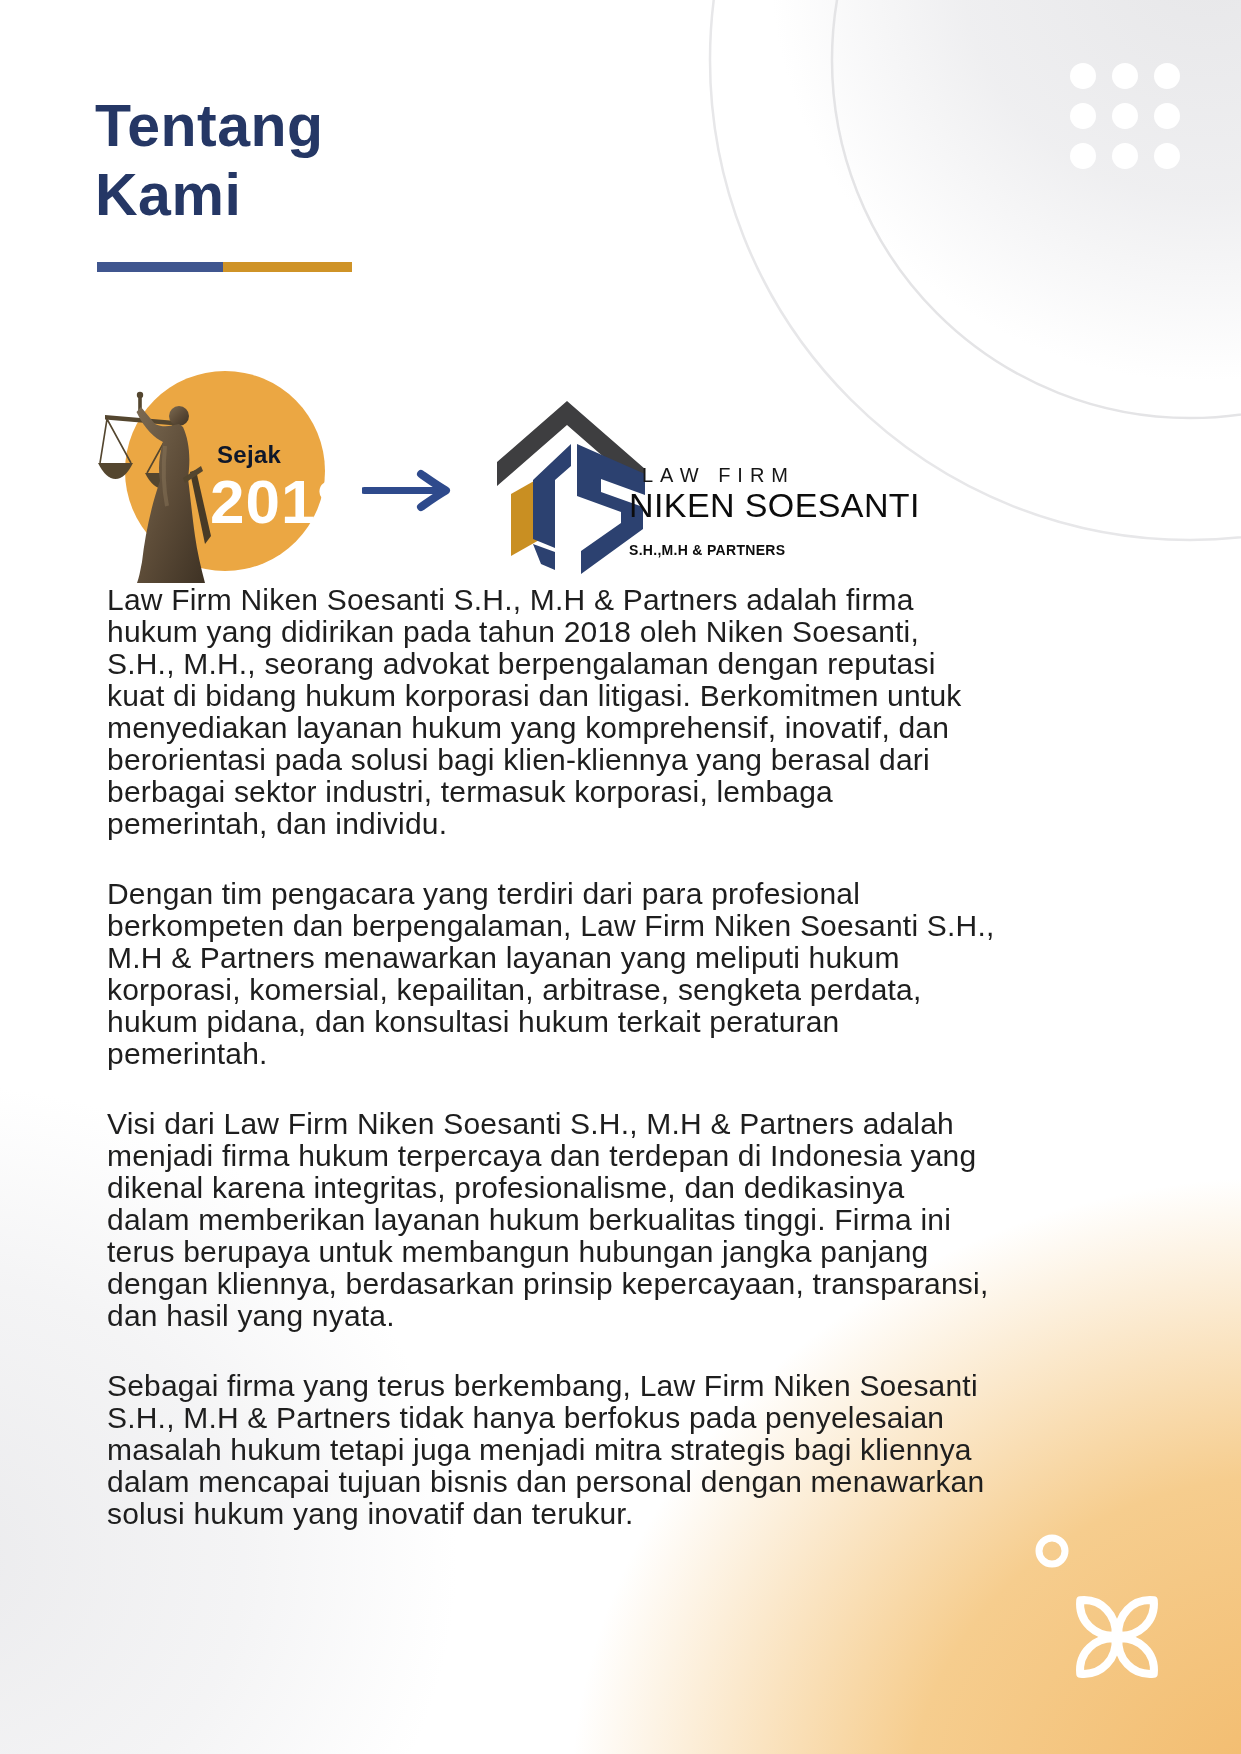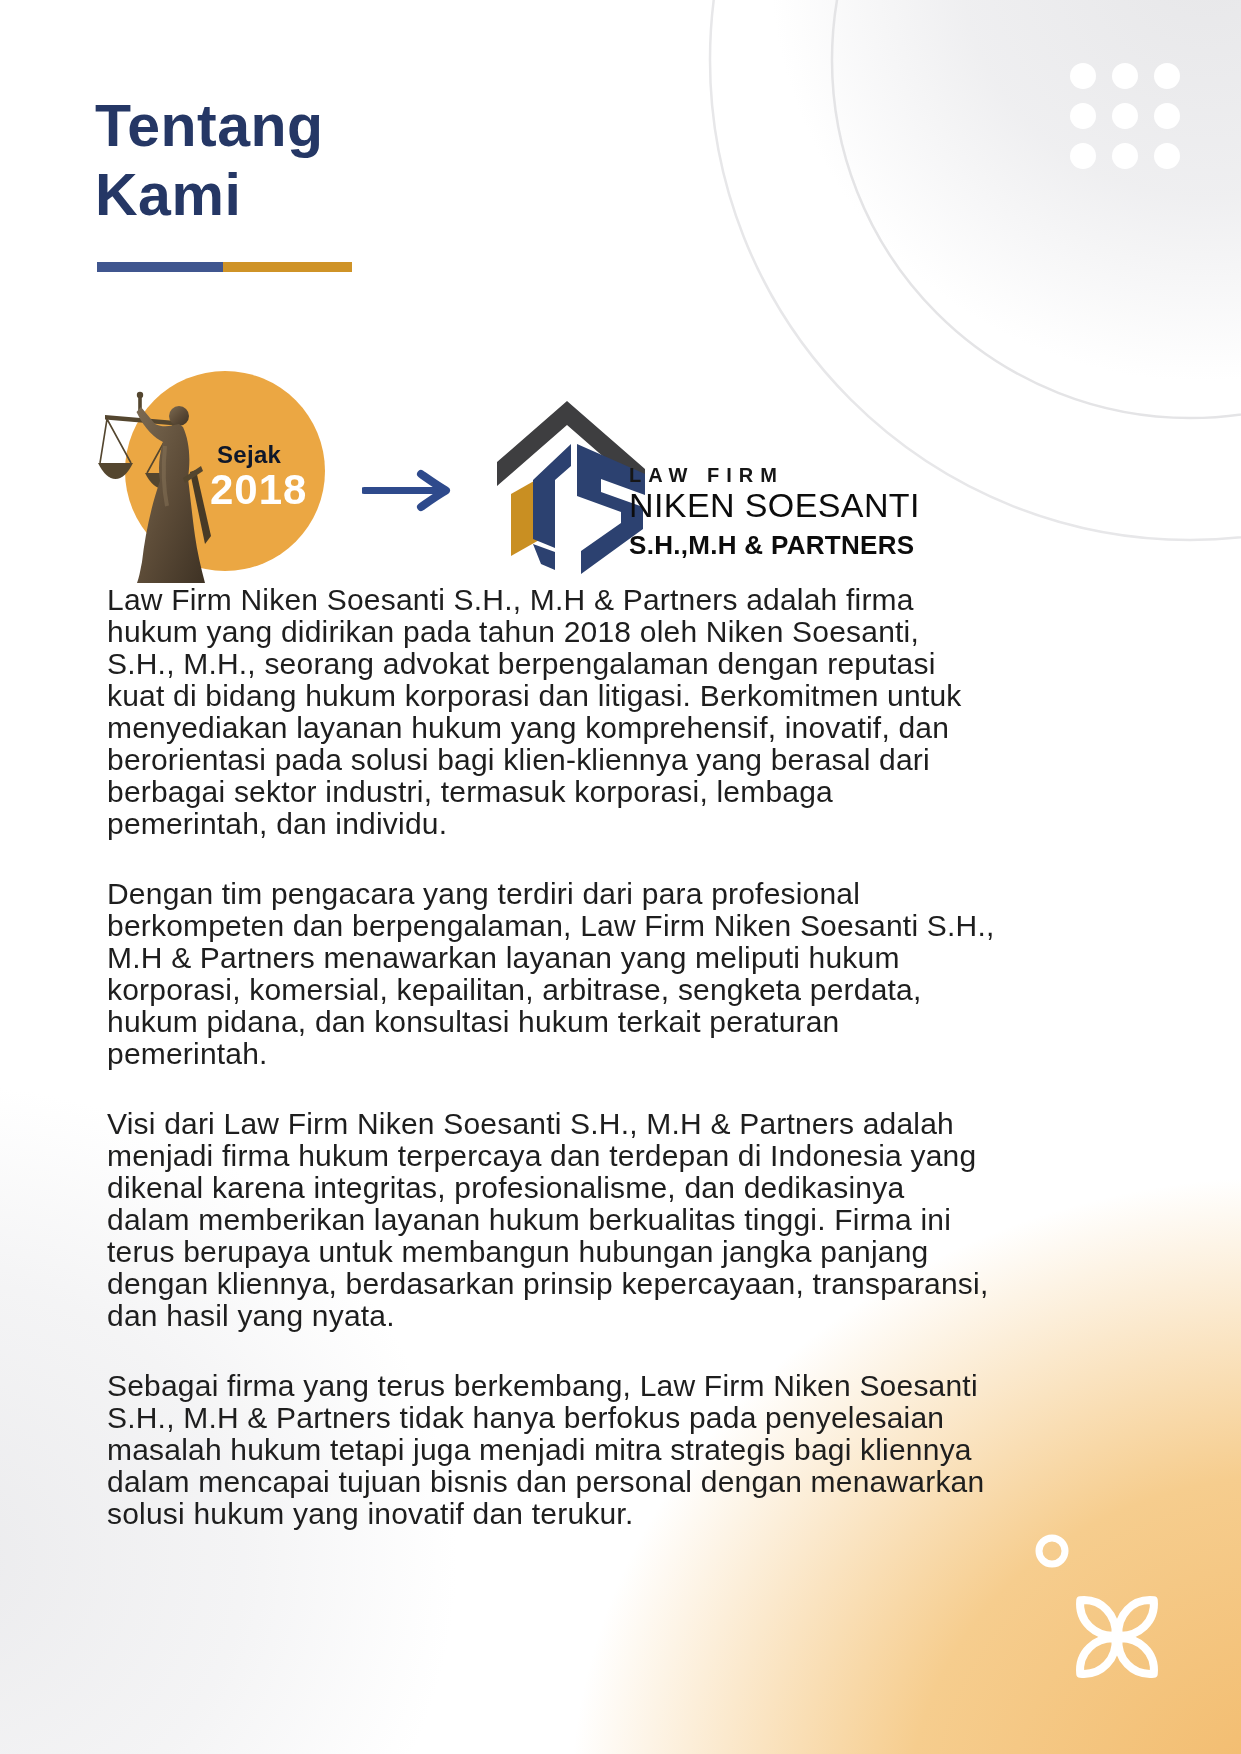--- a/index.html
+++ b/index.html
@@ -17,31 +17,31 @@
   
   .title-block{position:absolute;left:95px;top:92px;}
   .title{color:#253765;font-size:59px;font-weight:bold;line-height:1.17;letter-spacing:.5px;margin:0;}
   .underline{position:absolute;left:97px;top:262px;width:255px;height:10px;display:flex;}
   .underline .u-blue{width:126px;height:10px;background:#40568f;}
   .underline .u-gold{width:129px;height:10px;background:#cf9327;}
 
   
   .badge{position:absolute;left:125px;top:371px;width:200px;height:200px;border-radius:50%;background:#eba743;}
   .badge-label{position:absolute;left:92px;top:70px;color:#0f172a;font-size:24px;font-weight:600;letter-spacing:.3px;}
-  .badge-year{position:absolute;left:85px;top:95px;color:#fff;font-size:42px;font-weight:bold;letter-spacing:1px;}
+  .badge-year{position:absolute;left:85px;top:95px;color:#fff;font-size:62px;font-weight:bold;letter-spacing:1px;}
   .statue{position:absolute;left:95px;top:386px;width:125px;height:200px;}
 
   .arrow{position:absolute;left:362px;top:468px;width:95px;height:45px;}
 
   
   .logo-icon{position:absolute;left:495px;top:398px;width:152px;height:182px;}
   .logo-text{position:absolute;left:629px;top:464px;color:#111;}
-  .lt1{font-size:20px;font-weight:bold;letter-spacing:7px;color:#161616;}
+  .lt1{font-size:20px;font-weight:normal;letter-spacing:7px;color:#161616;margin-left:13px;}
   .lt2{font-size:34px;font-weight:normal;letter-spacing:.4px;color:#0c0c0c;line-height:1.05;margin-top:1px;}
-  .lt3{font-size:26px;font-weight:bold;letter-spacing:.3px;color:#0c0c0c;margin-top:6px;}
+  .lt3{font-size:14px;font-weight:bold;letter-spacing:.3px;color:#0c0c0c;margin-top:18px;}
 
   
   .body-text{position:absolute;left:107px;top:584px;width:888px;color:#1e1e1e;}
   .body-text p{margin:0 0 38px 0;font-size:30px;line-height:32px;letter-spacing:.2px;}
 </style>
 </head>
 <body>
 
 <div class="page">
 

